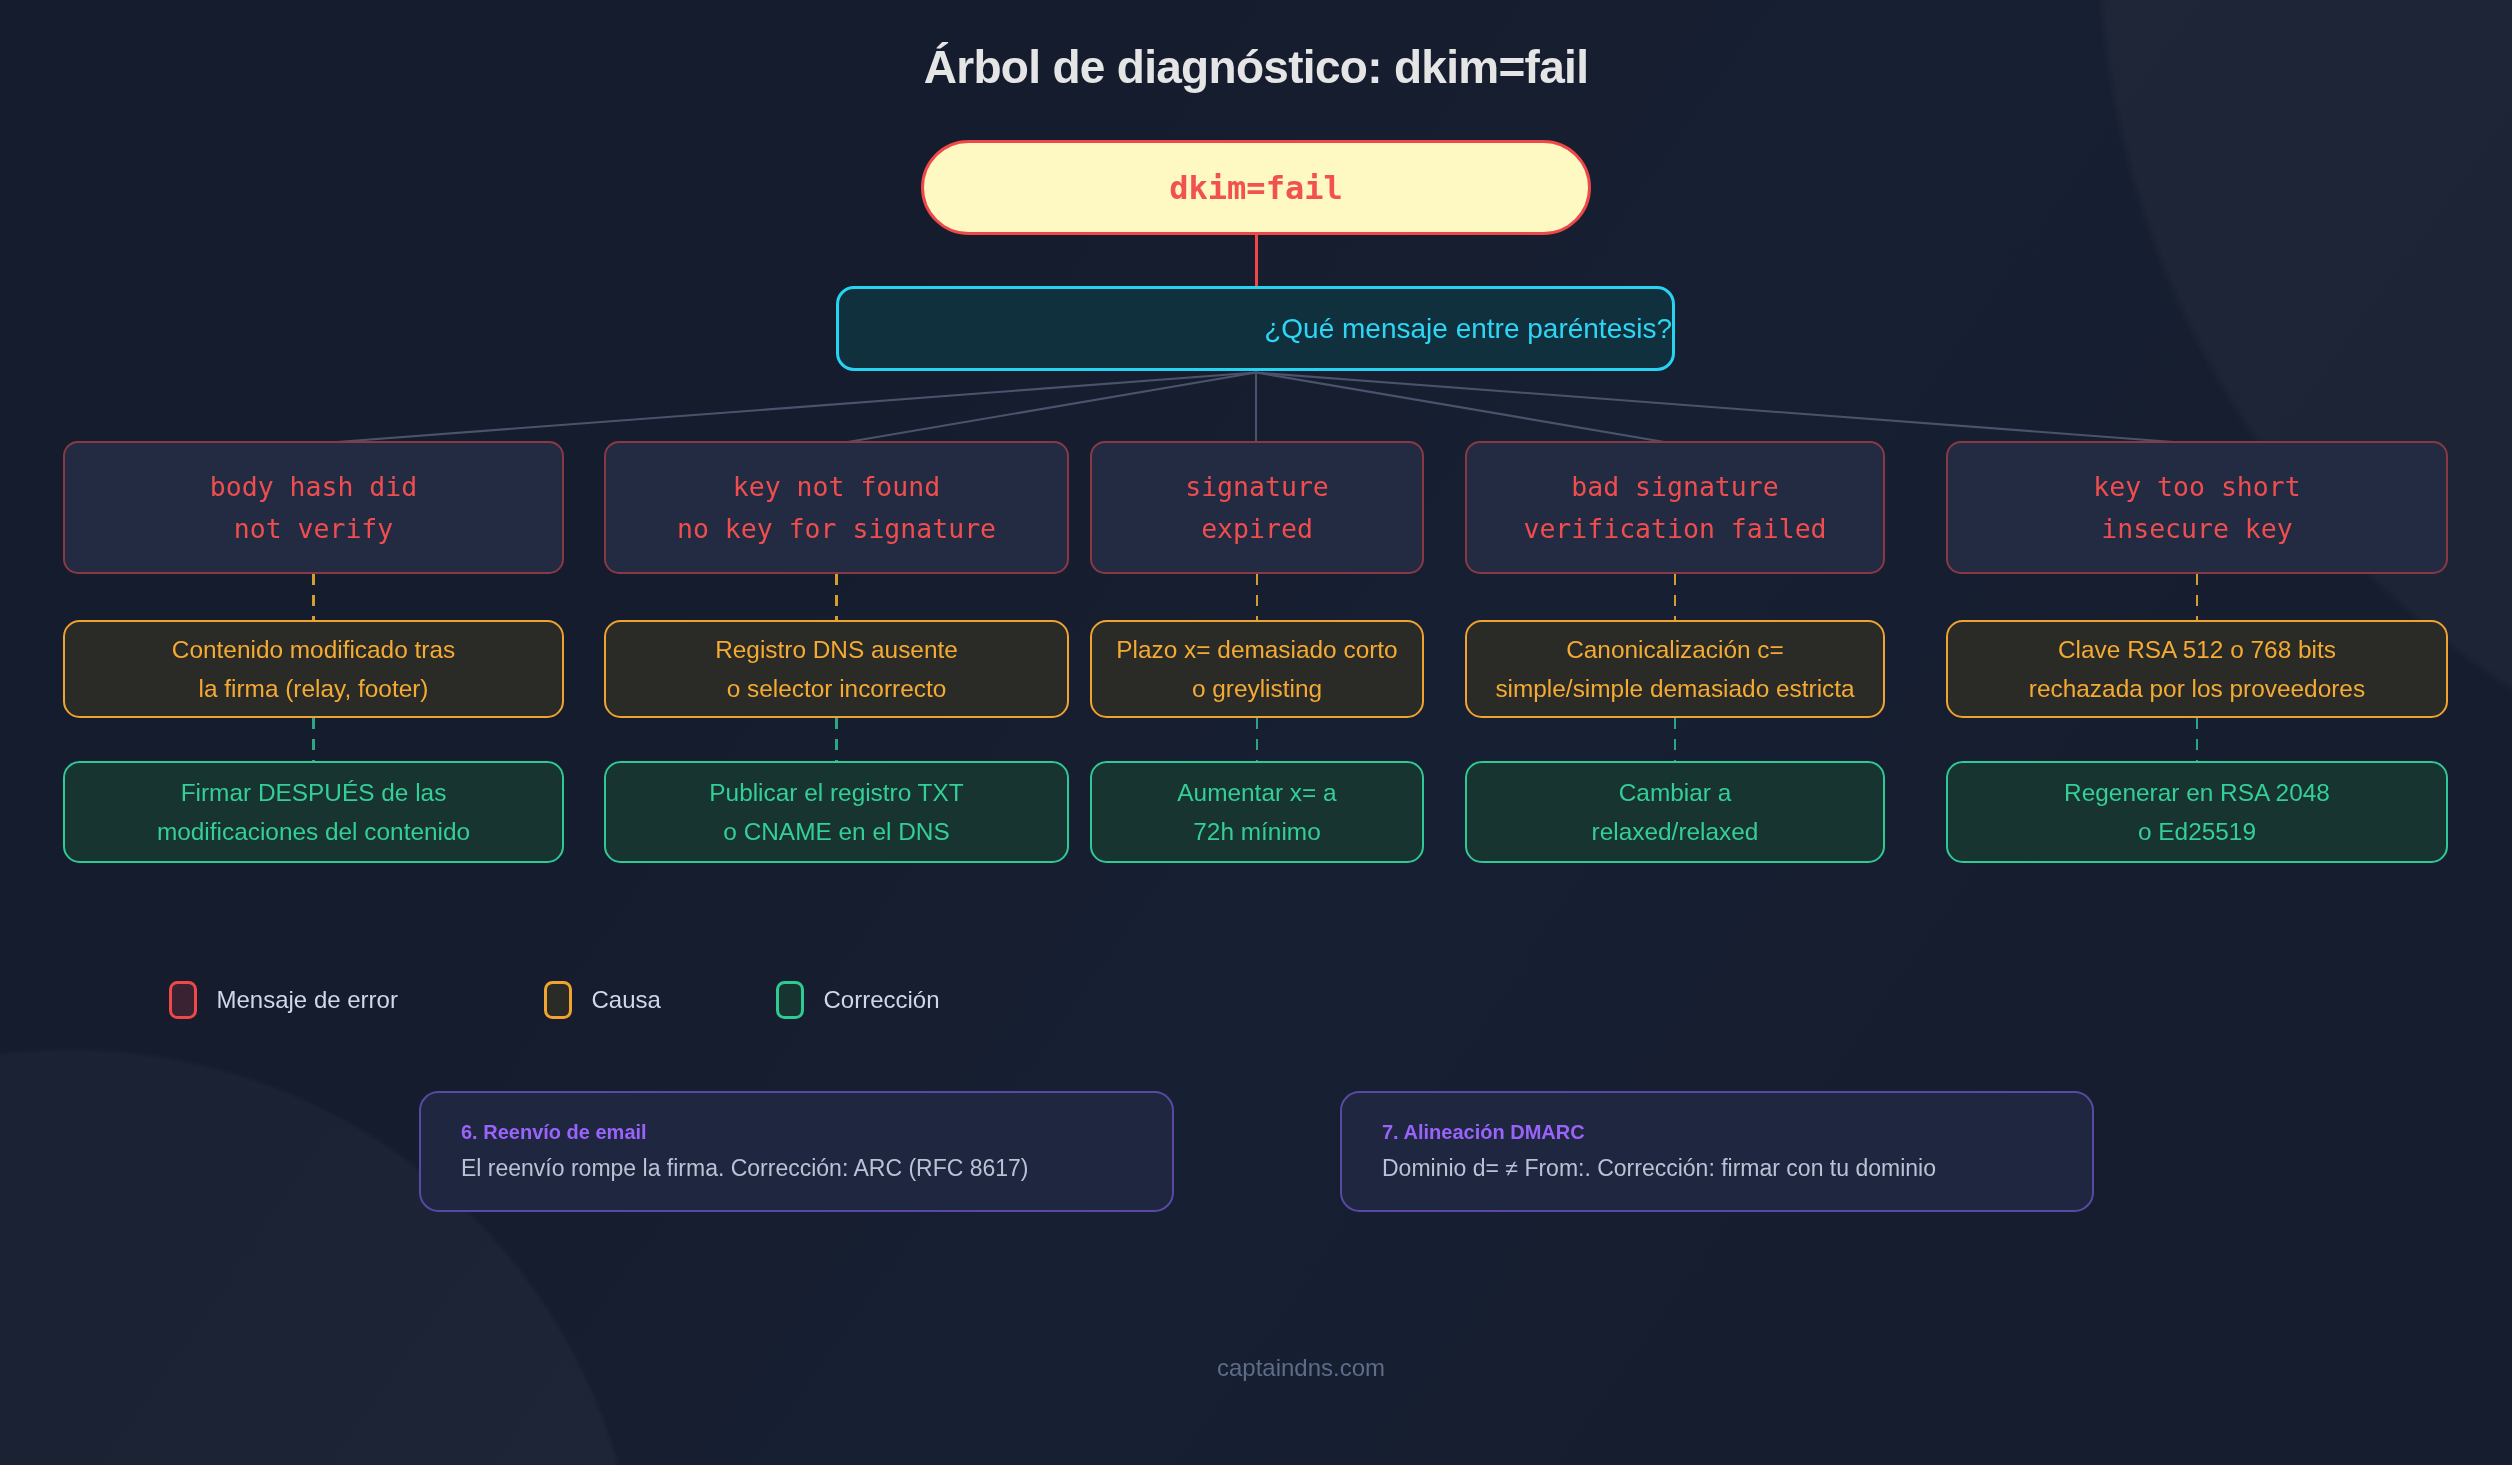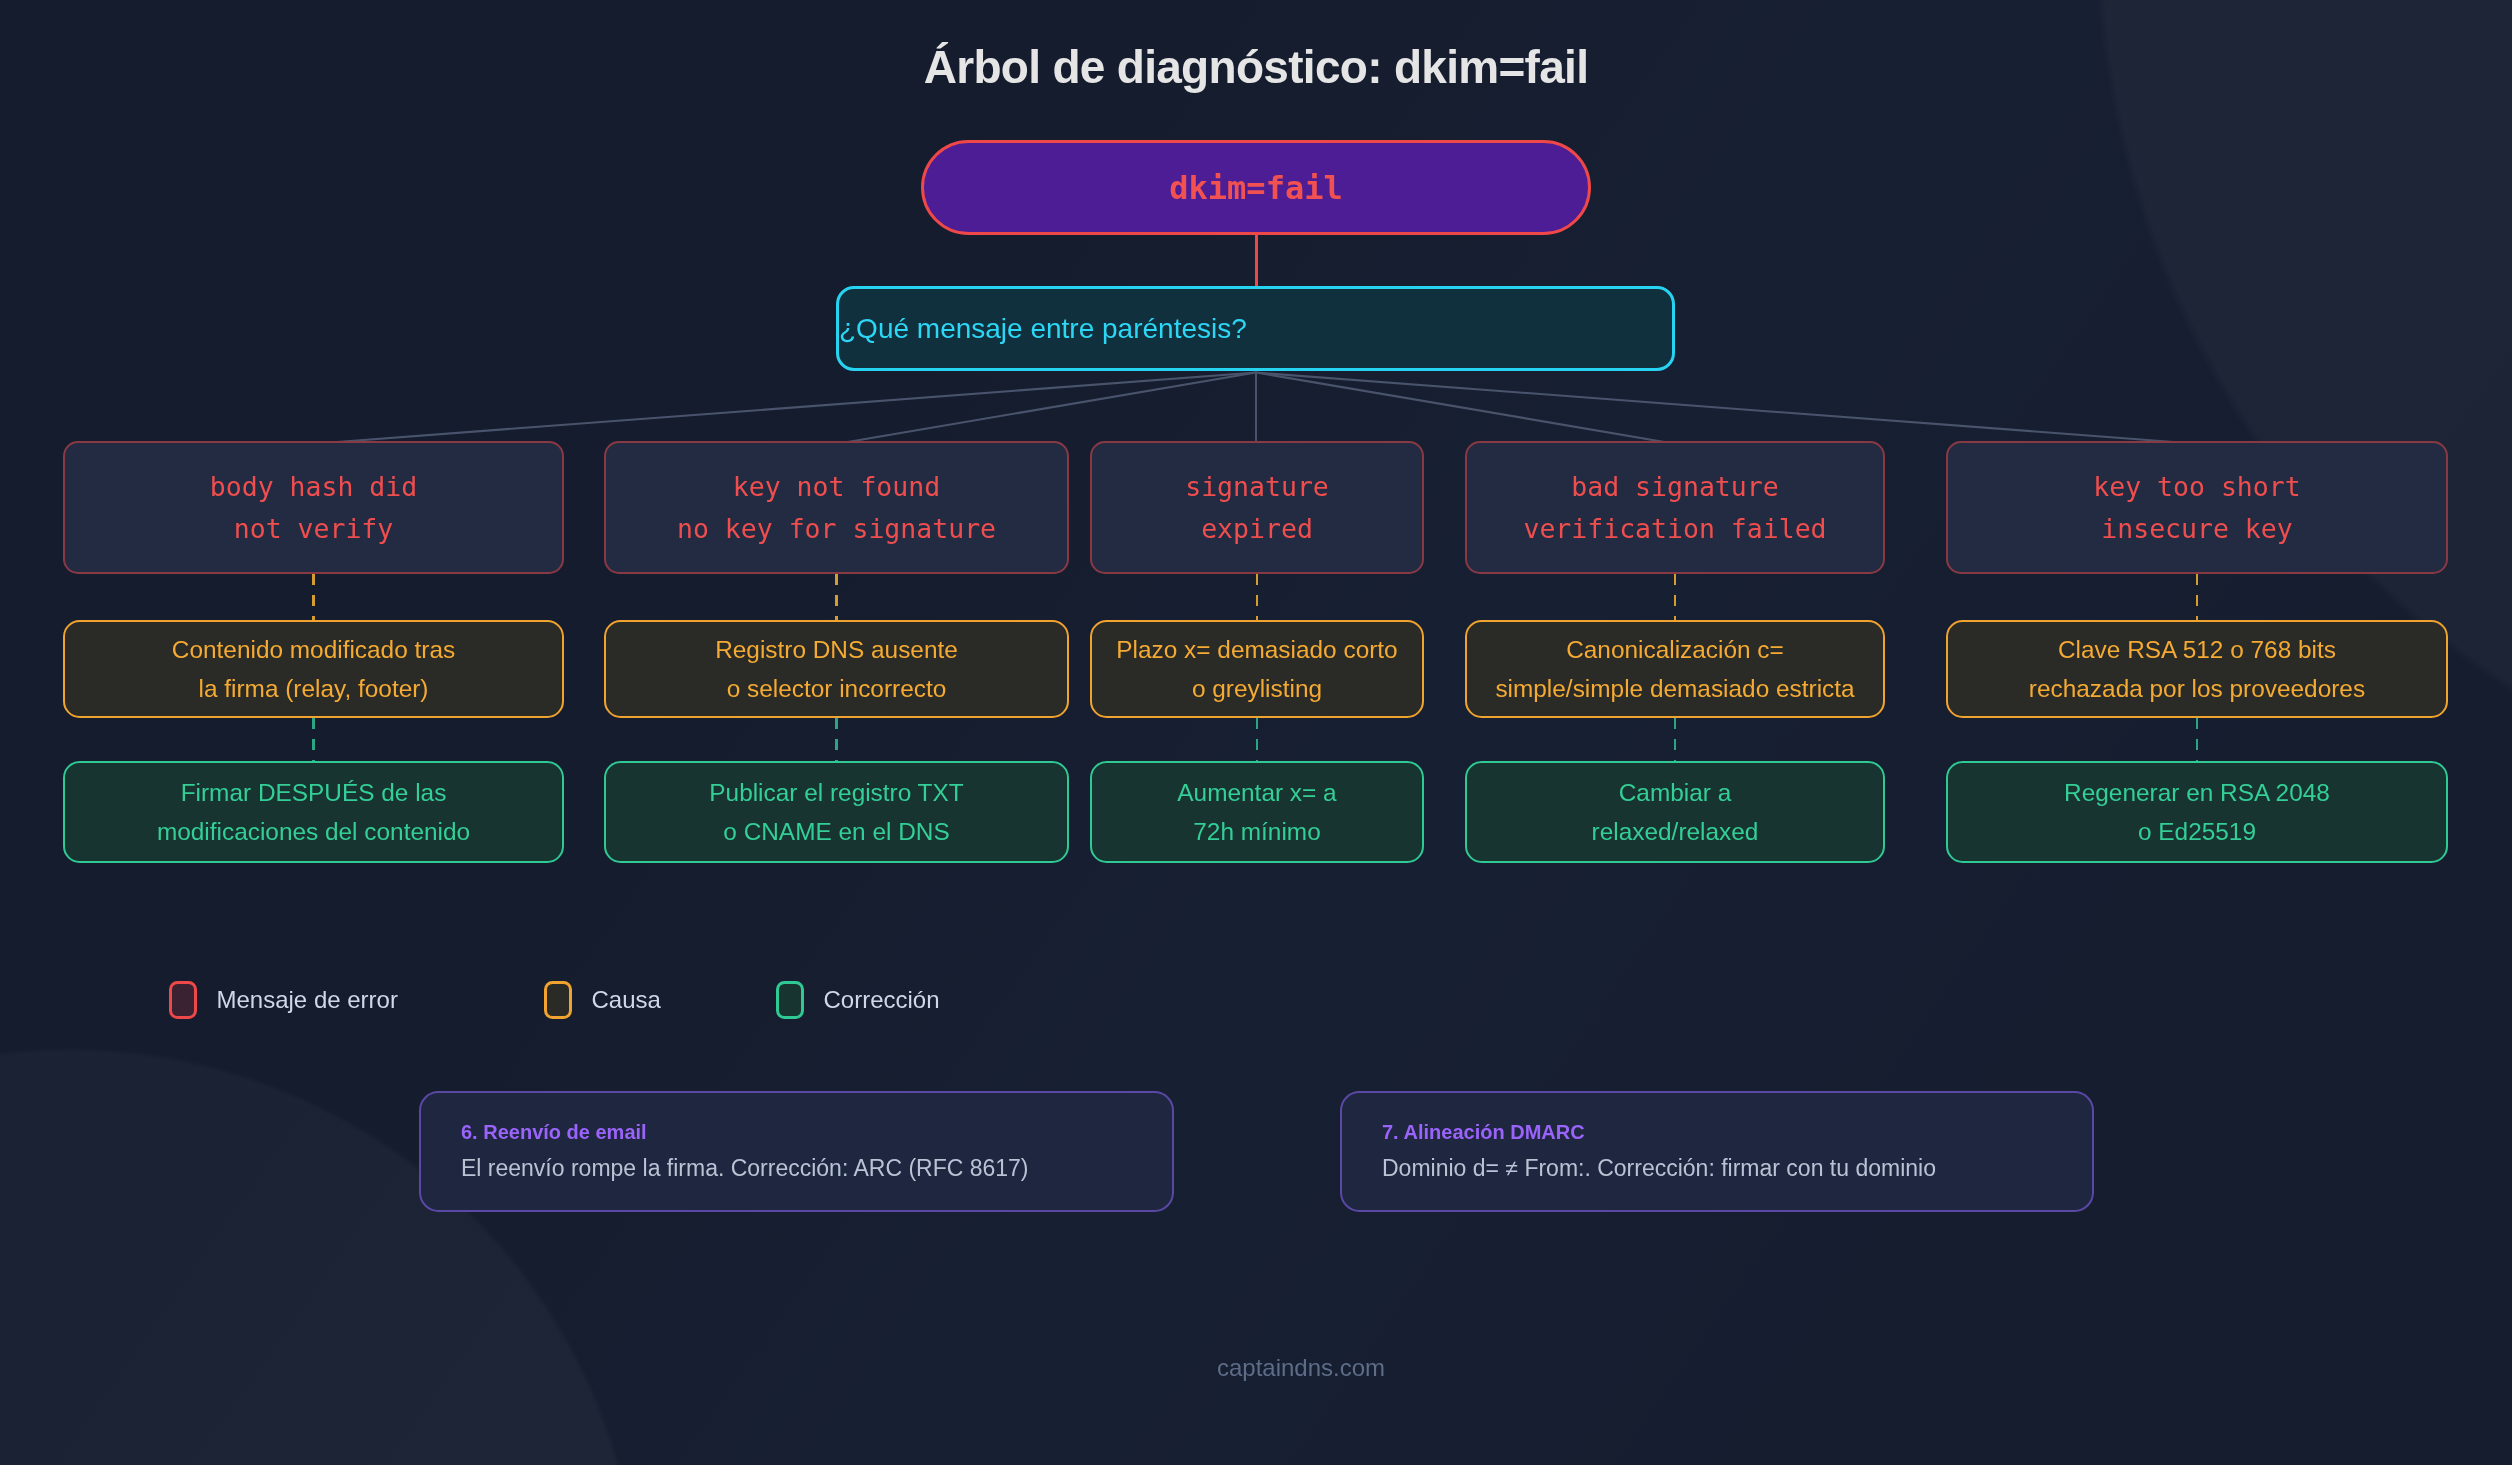--- a/index.html
+++ b/index.html
@@ -14,30 +14,30 @@
   }
   .abs{position:absolute;}
   
   .title{
     left:0;top:40px;width:100%;text-align:center;
     font-size:46px;font-weight:700;color:#e5e5e5;letter-spacing:-0.7px;
   }
   
   .root-pill{
     left:921px;top:140px;width:670px;height:95px;box-sizing:border-box;
-    border:3.5px solid #ef4848;border-radius:49px;background:#4c1d95;
+    border:3.5px solid #ef4848;border-radius:49px;background:#fef9c3;
     display:flex;align-items:center;justify-content:center;
     font-family:"DejaVu Sans Mono",monospace;font-weight:700;font-size:32px;color:#f25151;
   }
   .root-connector{left:1255px;top:233px;width:2.8px;height:54px;background:#ef4848;}
   
   .question-box{
     left:836px;top:286px;width:839px;height:85px;box-sizing:border-box;
     border:3.5px solid #26d4f2;border-radius:18px;background:#11303d;
-    display:flex;align-items:center;justify-content:flex-start;
+    display:flex;align-items:center;justify-content:flex-end;
     font-size:28px;font-weight:500;color:#2cd6f5;
   }
   svg.fan{left:0;top:0;width:2512px;height:1465px;pointer-events:none;}
   
   .branch{top:441px;display:flex;flex-direction:column;align-items:center;}
   .node{box-sizing:border-box;width:100%;display:flex;align-items:center;justify-content:center;
         text-align:center;white-space:pre-line;}
   .err-box{
     height:133px;border:2.8px solid rgba(239,72,72,0.5);border-radius:15px;background:#222b41;
     font-family:"DejaVu Sans Mono",monospace;font-size:26.5px;line-height:42px;color:#f04e4e;

